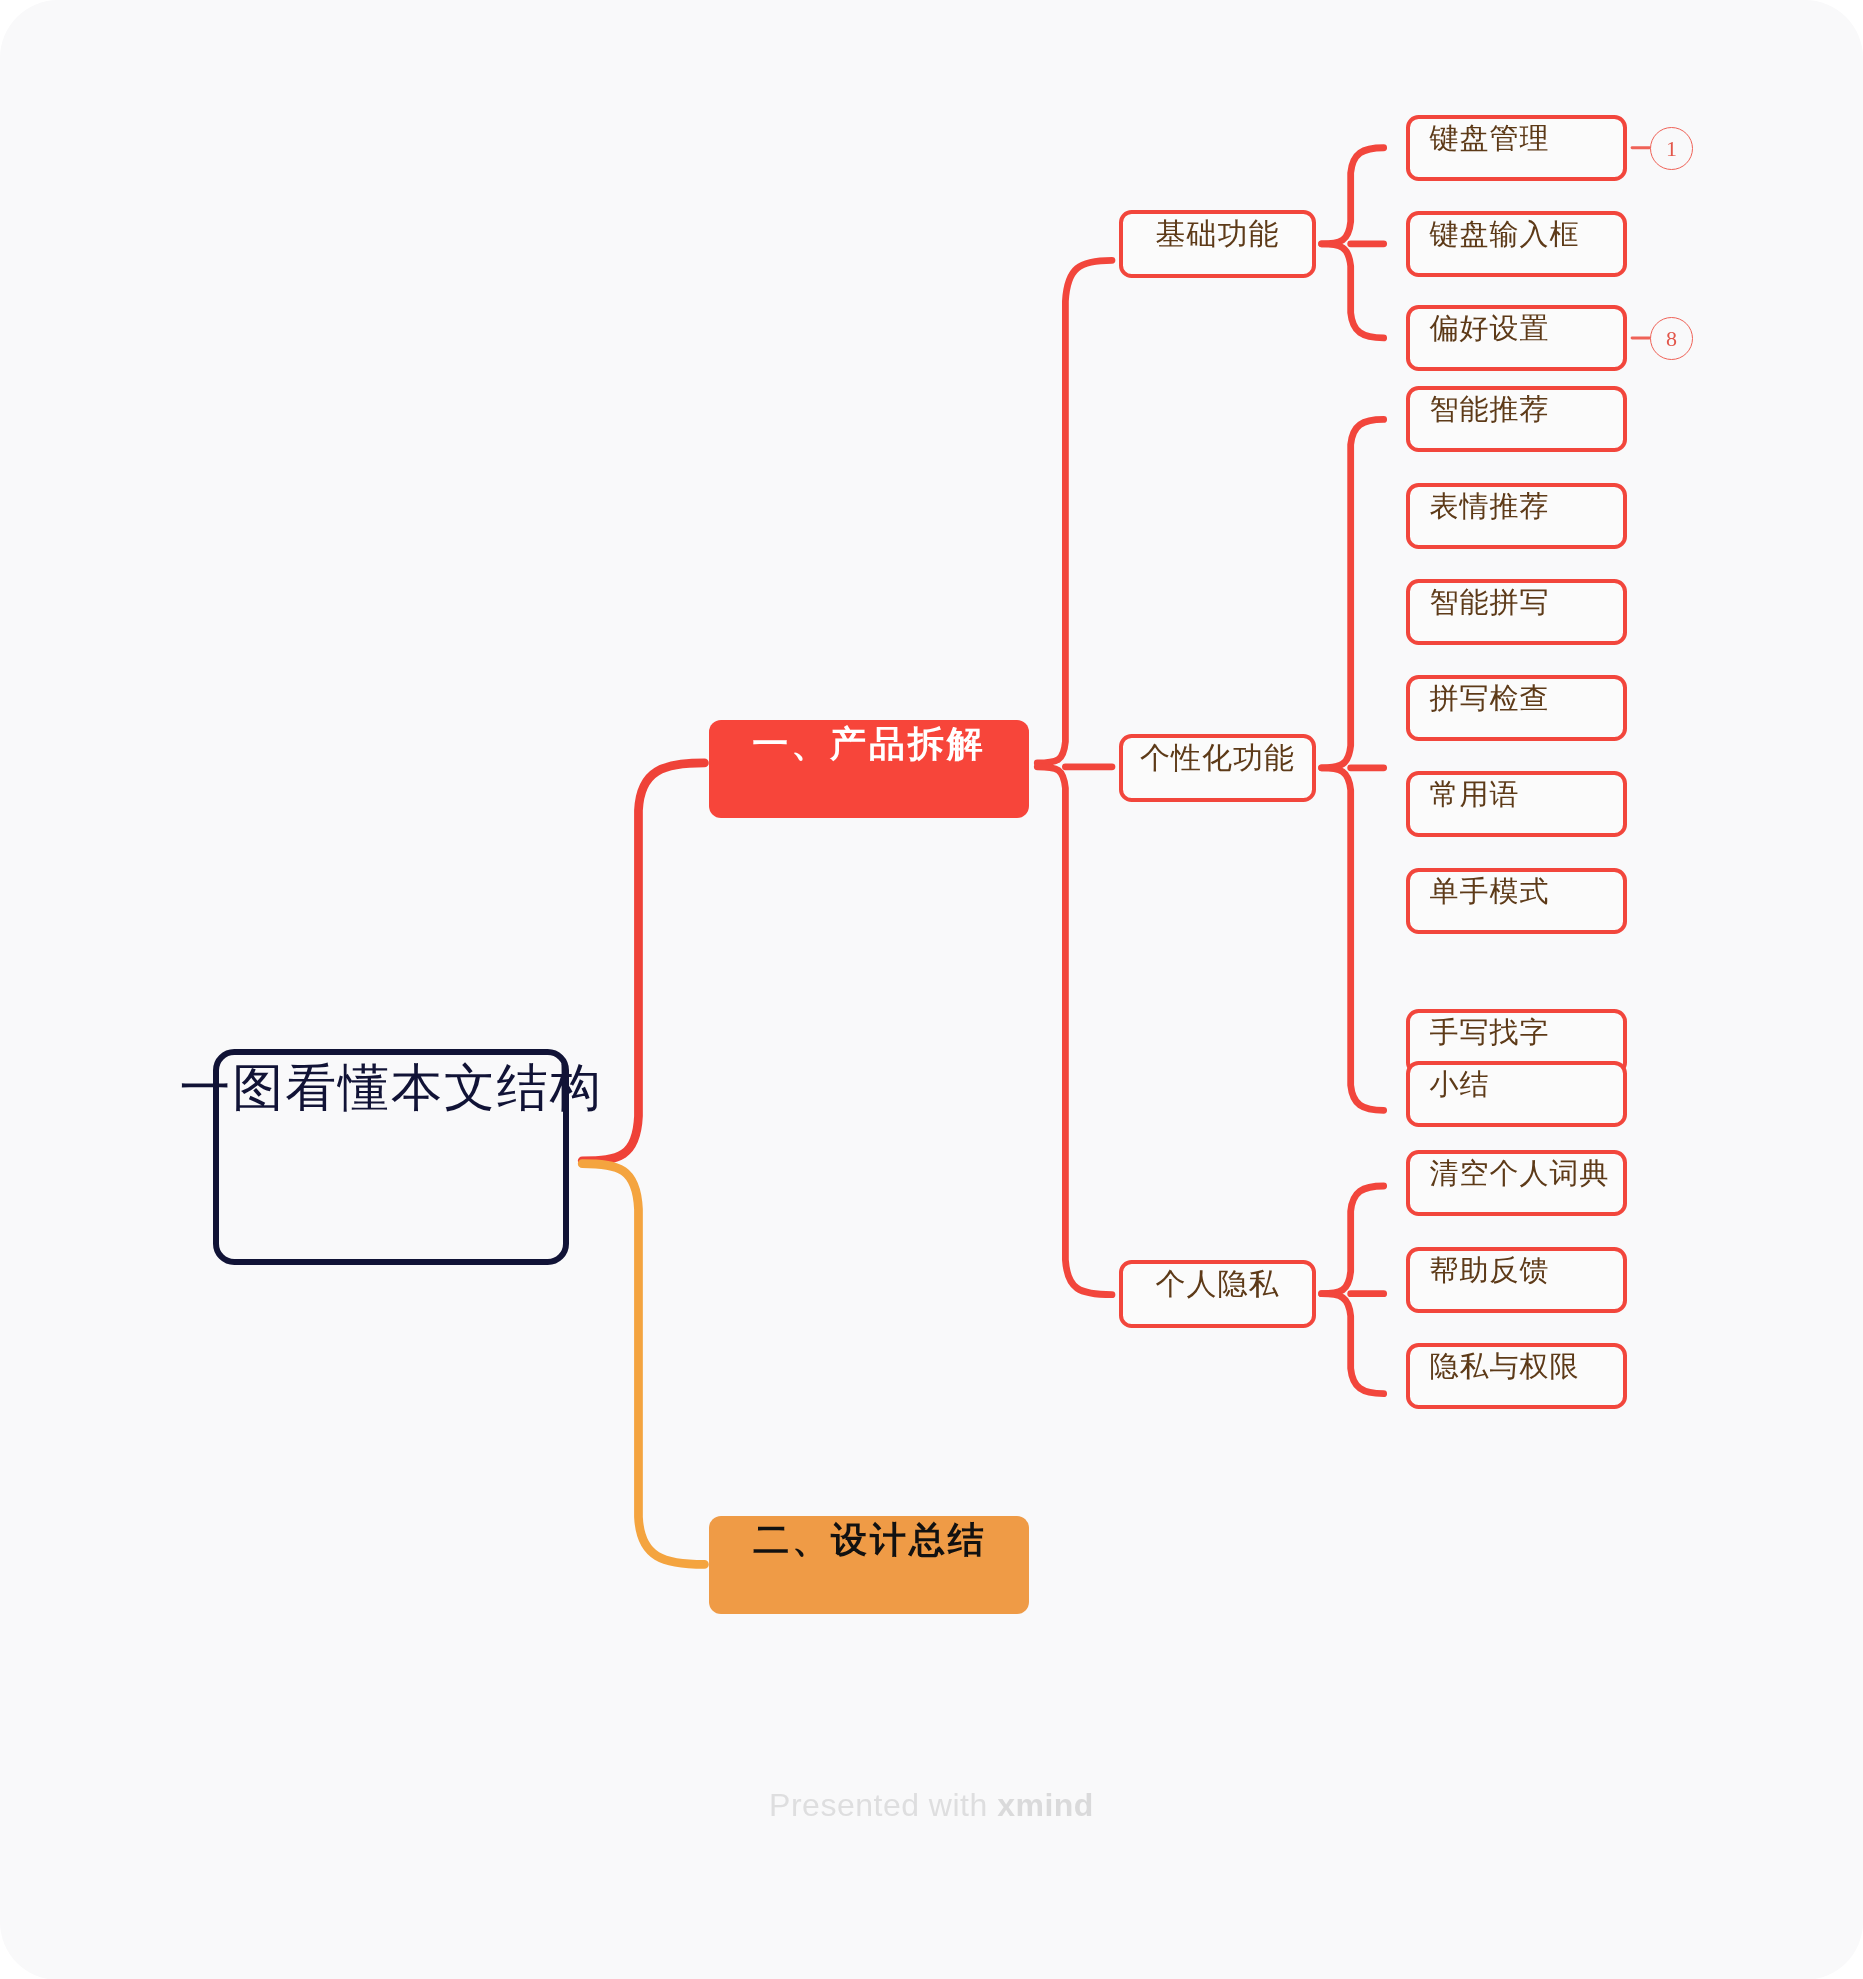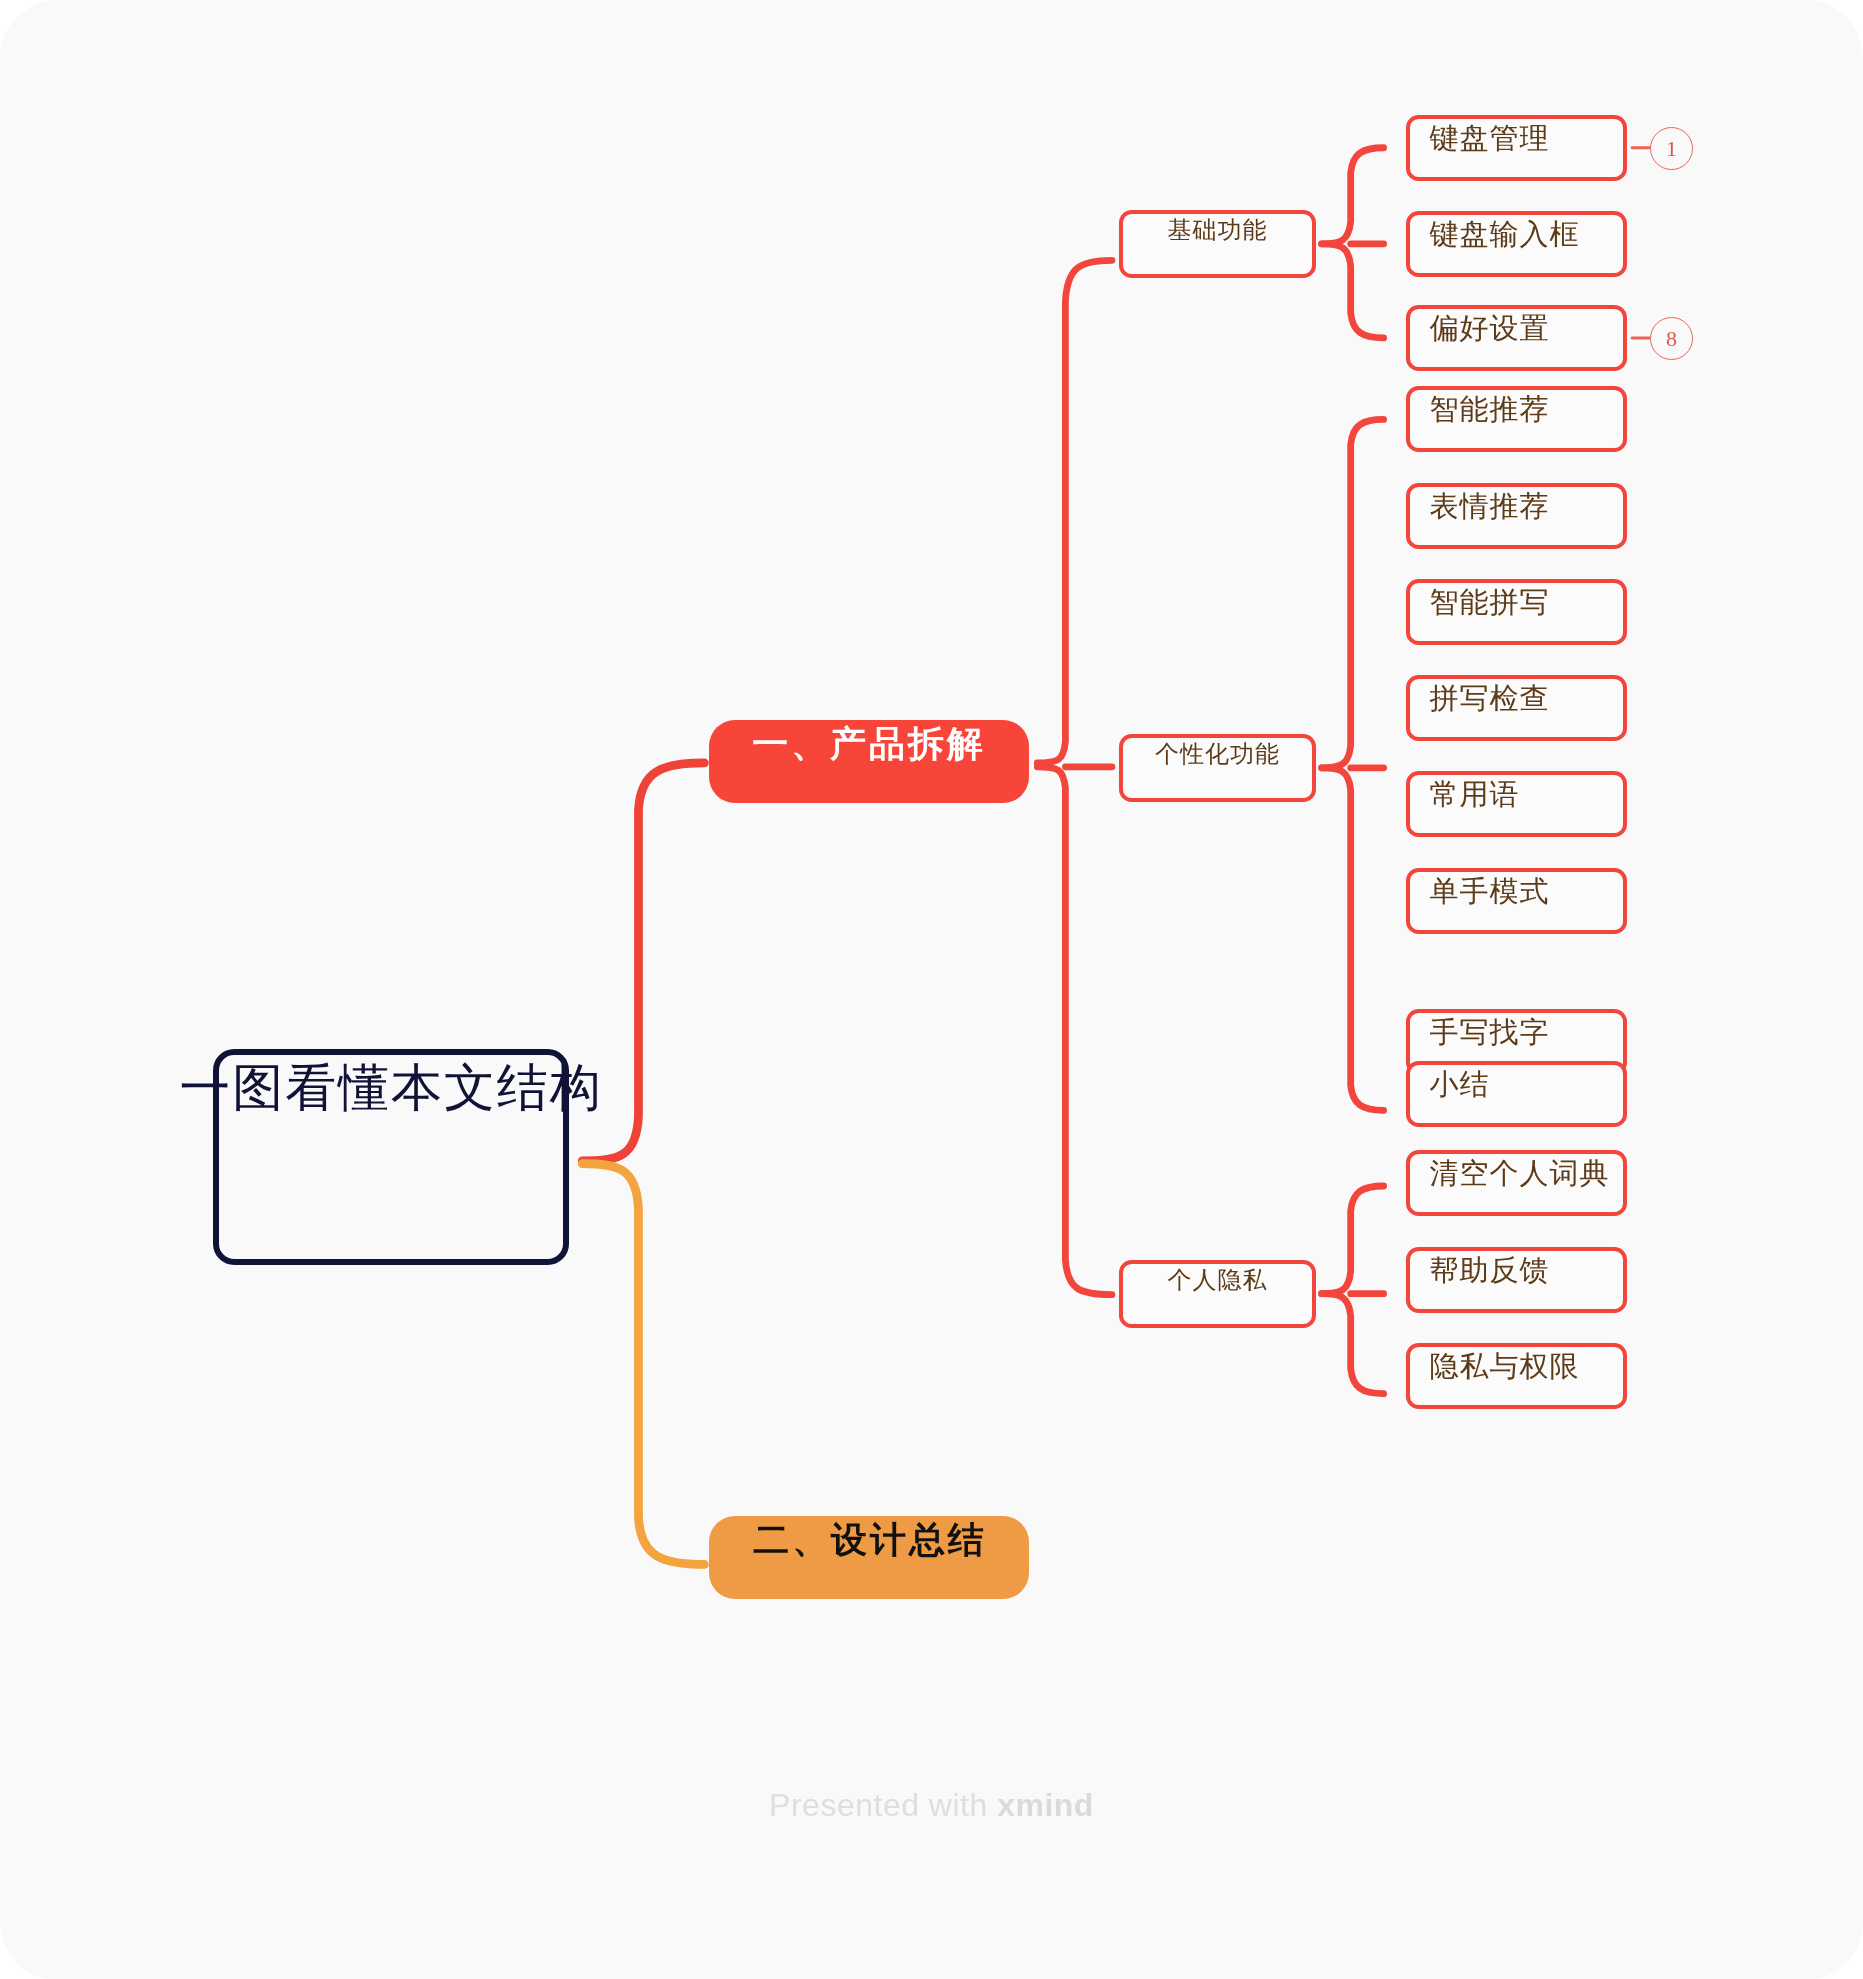--- a/index.html
+++ b/index.html
@@ -49,22 +49,22 @@
     font-size: 51px;
     line-height: 1.28;
     letter-spacing: 1.9px;
     font-weight: 400;
     flex-direction: row;
   }
   .node-root .line { display: block; }
 
   
   .node-l1 {
-    height: 83px;
-    border-radius: 26px;
+    height: 98px;
+    border-radius: 12px;
     padding: 0 35px;
     justify-content: center;
     font-size: 36px;
     letter-spacing: 2.9px;
     font-weight: 700;
   }
   .node-l1.topic-red {
     left: 709px;
     top: 720px;
     width: 320px;
@@ -83,21 +83,21 @@
   
   .node-l2 {
     left: 1119px;
     width: 197px;
     height: 68px;
     border: 4.9px solid #f2463c;
     border-radius: 12.6px;
     background: #fbfbfb;
     justify-content: center;
     color: #5d3a18;
-    font-size: 24px;
+    font-size: 30px;
     letter-spacing: 1px;
   }
   .node-l2.n-basic     { top: 210px; }
   .node-l2.n-personal  { top: 734px; }
   .node-l2.n-privacy   { top: 1260px; }
 
   
   .node-l3 {
     left: 1406px;
     width: 221px;

